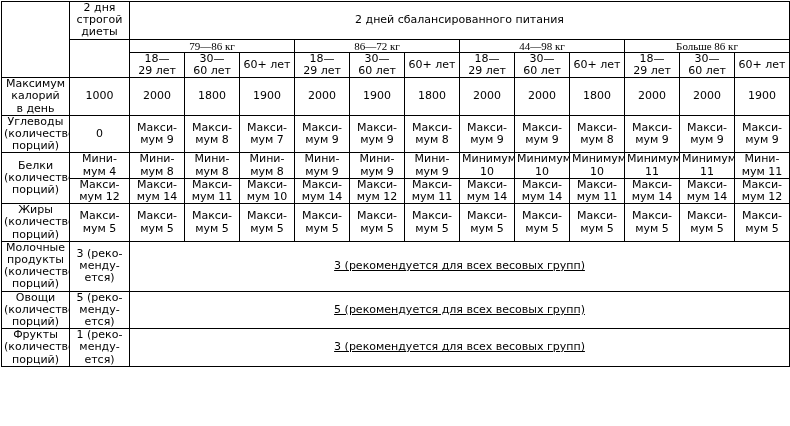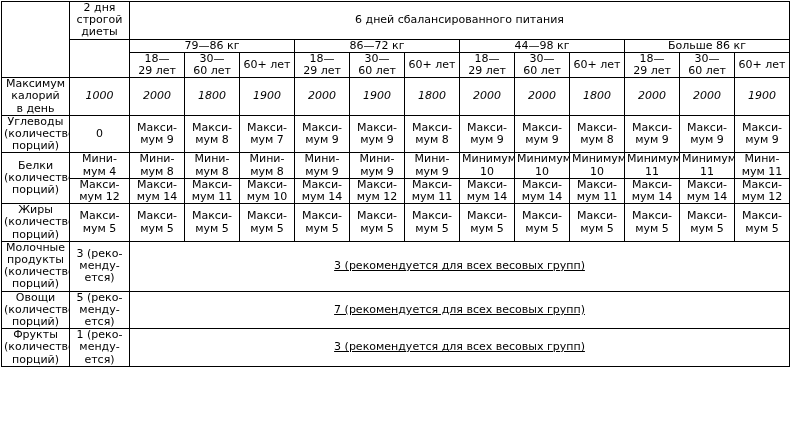--- a/index.html
+++ b/index.html
@@ -38,28 +38,29 @@
   .hdr-top{
     font-weight:bold;
     font-size:12.5px;
     line-height:13.5px;
     vertical-align:middle;
   }
   .hdr-weight{
     font-size:11.5px;
     line-height:13px;
     vertical-align:middle;
+    font-family:Liberation Serif, serif;
   }
   .hdr-age{
     font-size:11px;
     line-height:12.4px;
     vertical-align:middle;
   }
   .hdr-blank{background:#fff;}
-  .num{font-size:12px;font-style:italic;}
+  .num{font-size:12px;}
   .narrow{font-size:10.6px;line-height:12px;}
   .wide-note{font-size:11.5px;text-decoration:underline;}
   .strict{font-size:10.6px;line-height:12px;}
   
   col.c-label{width:68px;}
   col.c-strict{width:60px;}
   col.c-age{width:55px;}
 </style>
 </head>
 <body>
@@ -78,21 +79,21 @@
       <col class="c-age">
       <col class="c-age">
     <col class="c-age">
       <col class="c-age">
       <col class="c-age">
   </colgroup>
   <thead>
     <tr>
       <td rowspan="3" class="hdr-blank"></td>
       <td rowspan="1" class="hdr-top strict">2 дня<br>строгой<br>диеты</td>
-      <td colspan="12" class="hdr-top">6 дней сбалансированного питания</td>
+      <td colspan="12" class="hdr-top">2 дней сбалансированного питания</td>
     </tr>
     <tr>
       <td rowspan="2" class="hdr-blank"></td>
       <td colspan="3" class="hdr-weight">79—86 кг</td>
       <td colspan="3" class="hdr-weight">86—72 кг</td>
       <td colspan="3" class="hdr-weight">44—98 кг</td>
       <td colspan="3" class="hdr-weight">Больше 86 кг</td>
     </tr>
     <tr id="age-header-row">
         <td class="hdr-age">18—<br>29 лет</td>
@@ -190,21 +191,21 @@
         <td class="narrow">Макси-<br>мум 5</td>
       </tr>
       <tr>
         <td class="rowhead">Молочные<br>продукты<br>(количество<br>порций)</td>
         <td class="strict">3 (реко-<br>менду-<br>ется)</td>
         <td colspan="12" class="wide-note">3 (рекомендуется для всех весовых групп)</td>
       </tr>
       <tr>
         <td class="rowhead">Овощи<br>(количество<br>порций)</td>
         <td class="strict">5 (реко-<br>менду-<br>ется)</td>
-        <td colspan="12" class="wide-note">7 (рекомендуется для всех весовых групп)</td>
+        <td colspan="12" class="wide-note">5 (рекомендуется для всех весовых групп)</td>
       </tr>
       <tr>
         <td class="rowhead">Фрукты<br>(количество<br>порций)</td>
         <td class="strict">1 (реко-<br>менду-<br>ется)</td>
         <td colspan="12" class="wide-note">3 (рекомендуется для всех весовых групп)</td>
       </tr>
     </tbody>
 </table>
 
 </body></html>

